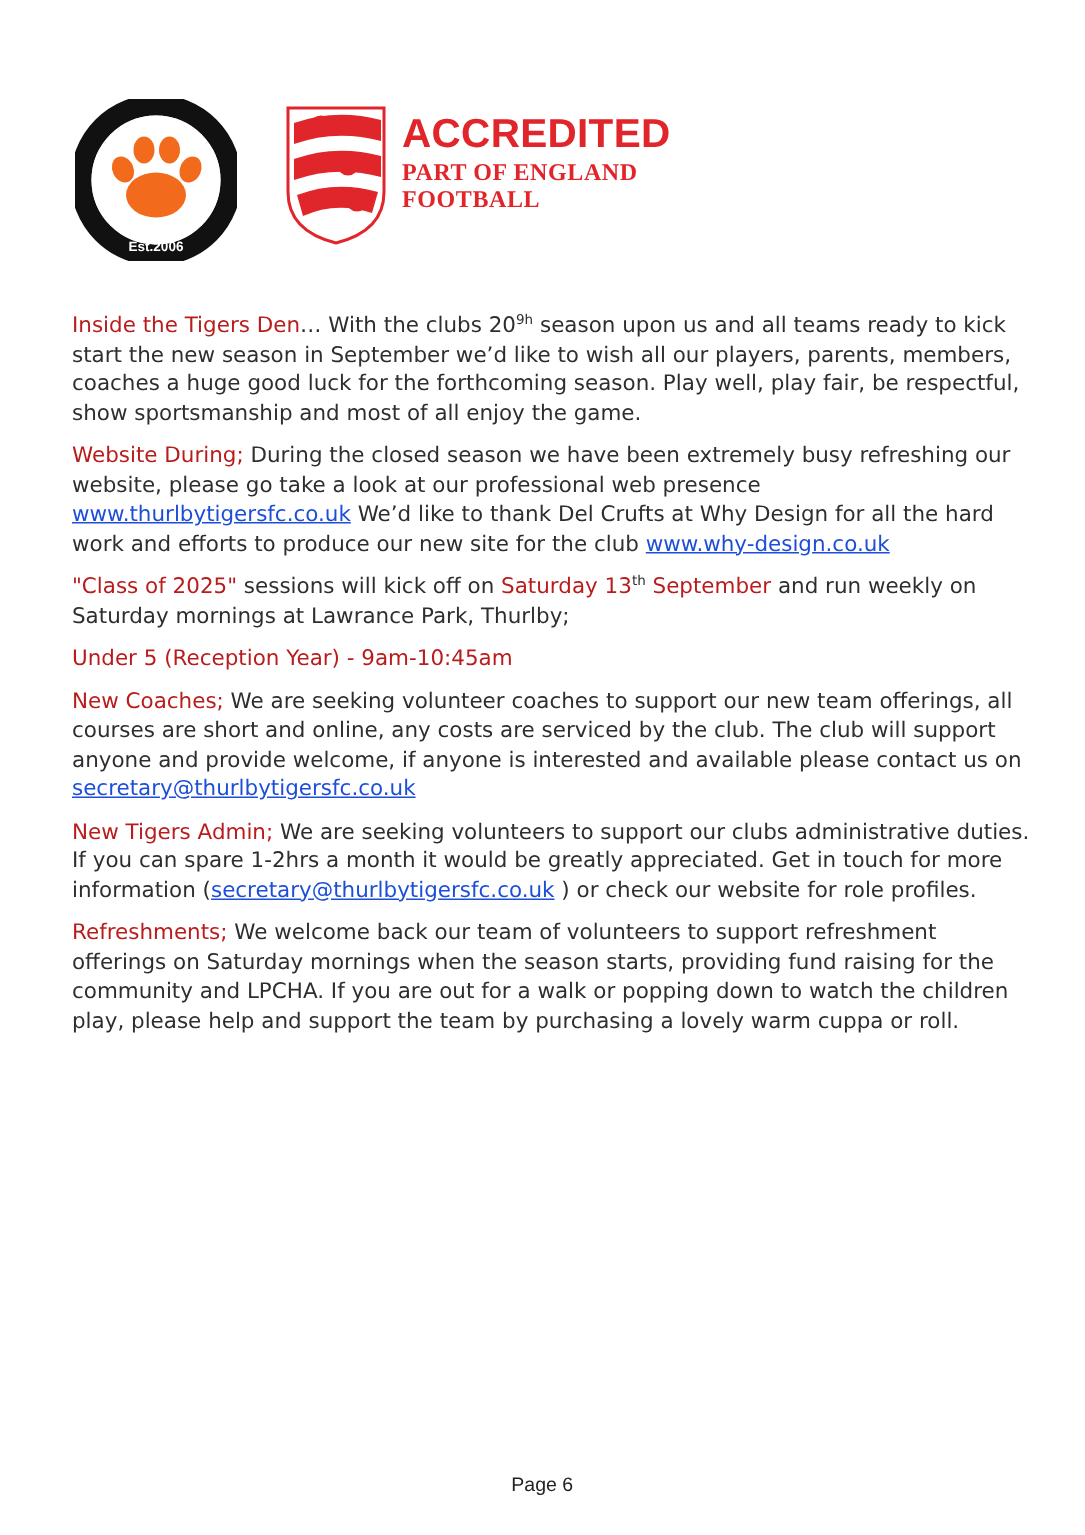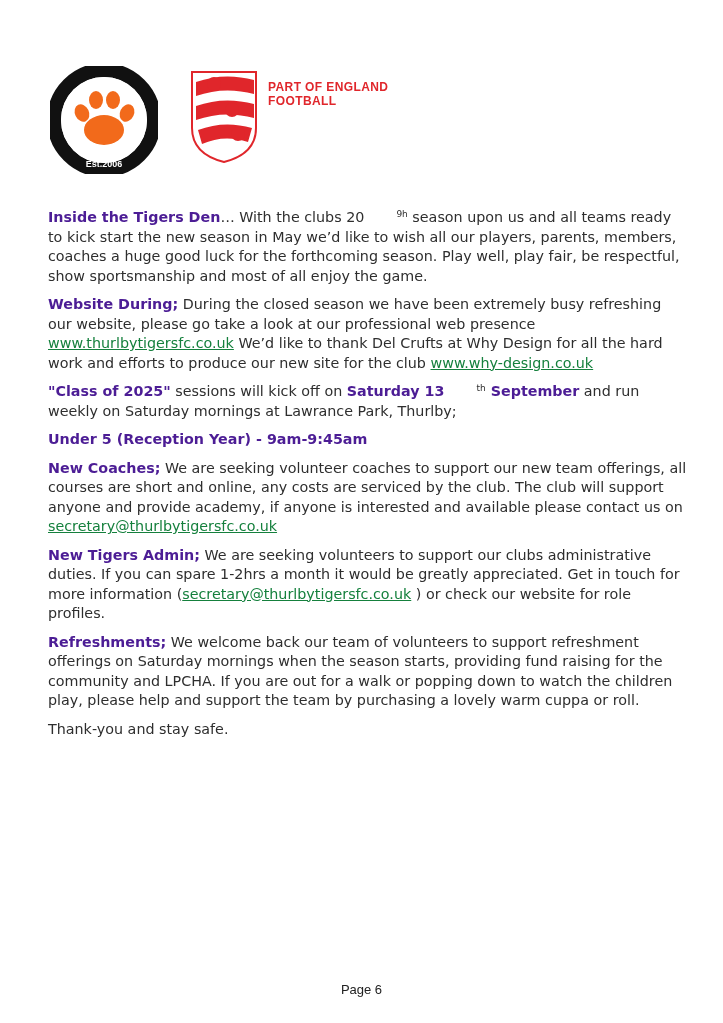--- a/index.html
+++ b/index.html
@@ -3,26 +3,26 @@
   <meta charset="utf-8">
   <style>
     html, body { margin: 0; padding: 0; background: #ffffff; }
     body { width: 723px; height: 1023px; position: relative; overflow: hidden;
            font-family: "DejaVu Sans", sans-serif; color: #2e2e2e; }
     .logos { position: absolute; top: 66px; left: 50px; height: 110px; }
     .club-logo { position: absolute; left: 0; top: 0; width: 108px; height: 108px; }
     .fa-logo { position: absolute; left: 138px; top: 2px; width: 240px; height: 96px; }
     .fa-text { position: absolute; left: 80px; top: 8px; color: #e0262b; }
     .fa-title { font-family: "Liberation Sans", sans-serif; font-weight: bold; font-size: 27px; line-height: 27px; letter-spacing: 0.2px; }
-    .fa-sub { font-family: Liberation Sans, sans-serif; font-weight: bold; font-size: 12px; letter-spacing: 0.4px; margin-top: 4px; }
+    .fa-sub { font-family: Liberation Serif, serif; font-weight: bold; font-size: 16px; letter-spacing: 0.4px; margin-top: 4px; }
     .content { position: absolute; top: 208px; left: 48px; width: 640px; font-size: 14.3px; line-height: 19.5px; }
     .content p { margin: 0 0 9px 0; }
-    b { font-weight: bold; color: #4c1d95; }
-    a { color: #15803d; text-decoration: underline; }
-    sup { font-size: 9px; line-height: 0; vertical-align: 5px; margin-left: 32px; }
+    b { font-weight: normal; color: #b91c1c; }
+    a { color: #1d4ed8; text-decoration: underline; }
+    sup { font-size: 9px; line-height: 0; vertical-align: 5px; }
     .page-num { position: absolute; top: 982px; left: 0; width: 723px; text-align: center;
                 font-family: "Liberation Sans", sans-serif; font-size: 13px; color: #222; }
   </style>
 </head>
 <body>
 
 <div class="logos">
   <div class="club-logo">
     <svg width="108" height="108" viewBox="0 0 108 108">
       <defs>
@@ -46,45 +46,43 @@
     <svg width="72" height="96" viewBox="0 0 72 96" style="position:absolute;left:0;top:0;">
       <path d="M4 4 L68 4 L68 60 Q68 86 36 94 Q4 86 4 60 Z" fill="#fff" stroke="#e0262b" stroke-width="2"></path>
       <path d="M8 14 Q36 4 66 12 L66 26 Q36 18 8 28 Z" fill="#e0262b"></path>
       <path d="M8 38 Q36 28 66 36 L66 50 Q36 42 8 52 Z" fill="#e0262b"></path>
       <path d="M10 62 Q36 52 64 60 L60 74 Q36 66 14 76 Z" fill="#e0262b"></path>
       <circle cx="26" cy="16" r="7" fill="#e0262b"></circle>
       <circle cx="44" cy="42" r="7" fill="#e0262b"></circle>
       <circle cx="50" cy="66" r="7" fill="#e0262b"></circle>
     </svg>
     <div class="fa-text">
+      <div class="fa-title">ACCREDITED</div>
       <div class="fa-sub">PART OF ENGLAND FOOTBALL</div>
     </div>
   </div>
 </div>
 
 <div class="content">
   <p>
-    <b>Inside the Tigers Den</b><span>… With the clubs 20</span><sup>9h</sup><span> season upon us and all teams ready to kick start the new season in May we’d like to wish all our players, parents, members, coaches a huge good luck for the forthcoming season. Play well, play fair, be respectful, show sportsmanship and most of all enjoy the game.</span>
+    <b>Inside the Tigers Den</b><span>… With the clubs 20</span><sup>9h</sup><span> season upon us and all teams ready to kick start the new season in September we’d like to wish all our players, parents, members, coaches a huge good luck for the forthcoming season. Play well, play fair, be respectful, show sportsmanship and most of all enjoy the game.</span>
   </p>
   <p>
     <b>Website During;</b><span> During the closed season we have been extremely busy refreshing our website, please go take a look at our professional web presence </span><a>www.thurlbytigersfc.co.uk</a><span>  We’d like to thank Del Crufts at Why Design for all the hard work and efforts to produce our new site for the club </span><a>www.why-design.co.uk</a>
   </p>
   <p>
     <b>"Class of 2025"</b><span> sessions will kick off on </span><b>Saturday 13</b><sup>th</sup><b> September</b><span> and run weekly on Saturday mornings at Lawrance Park, Thurlby;</span>
   </p>
   <p>
-    <b>Under 5 (Reception Year) - 9am-9:45am</b>
+    <b>Under 5 (Reception Year) - 9am-10:45am</b>
   </p>
   <p>
-    <b>New Coaches;</b><span> We are seeking volunteer coaches to support our new team offerings, all courses are short and online, any costs are serviced by the club. The club will support anyone and provide academy, if anyone is interested and available please contact us on </span><a>secretary@thurlbytigersfc.co.uk</a>
+    <b>New Coaches;</b><span> We are seeking volunteer coaches to support our new team offerings, all courses are short and online, any costs are serviced by the club. The club will support anyone and provide welcome, if anyone is interested and available please contact us on </span><a>secretary@thurlbytigersfc.co.uk</a>
   </p>
   <p>
     <b>New Tigers Admin;</b><span> We are seeking volunteers to support our clubs administrative duties. If you can spare 1-2hrs a month it would be greatly appreciated. Get in touch for more information (</span><a>secretary@thurlbytigersfc.co.uk</a><span> ) or check our website for role profiles.</span>
   </p>
   <p>
     <b>Refreshments;</b><span> We welcome back our team of volunteers to support refreshment offerings on Saturday mornings when the season starts, providing fund raising for the community and LPCHA. If you are out for a walk or popping down to watch the children play, please help and support the team by purchasing a lovely warm cuppa or roll.</span>
   </p>
-  <p>
-    <span>Thank-you and stay safe.</span>
-  </p>
 </div>
 
 <div class="page-num">Page 6</div>
 
 </body></html>

